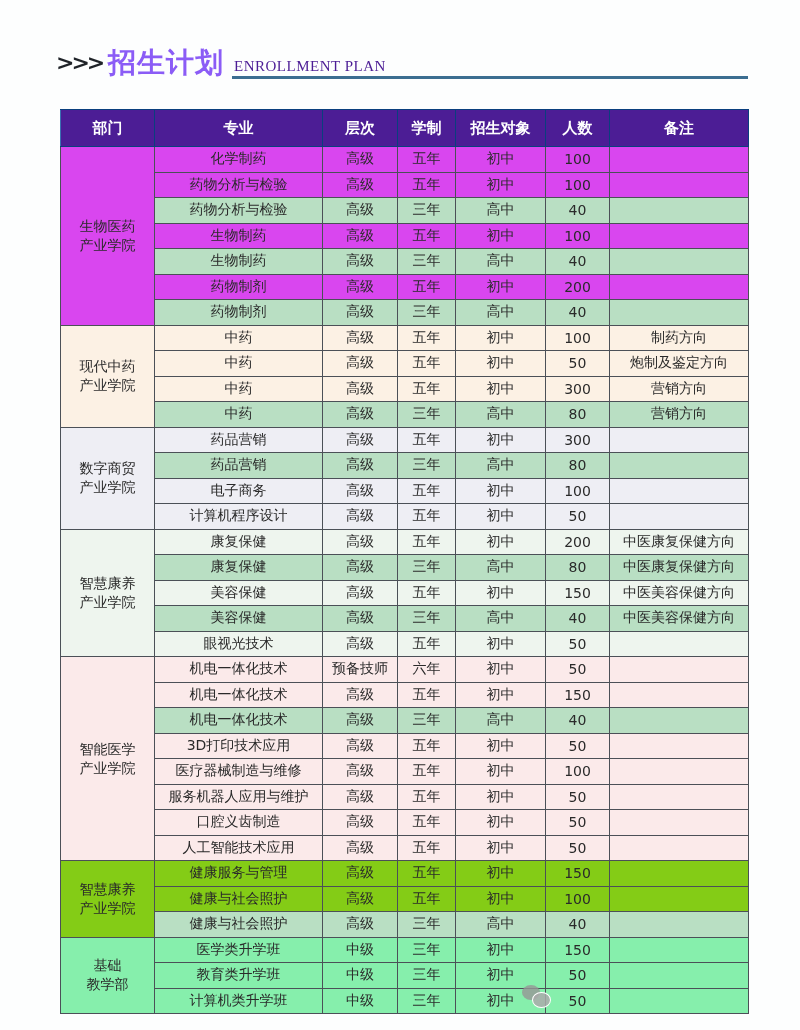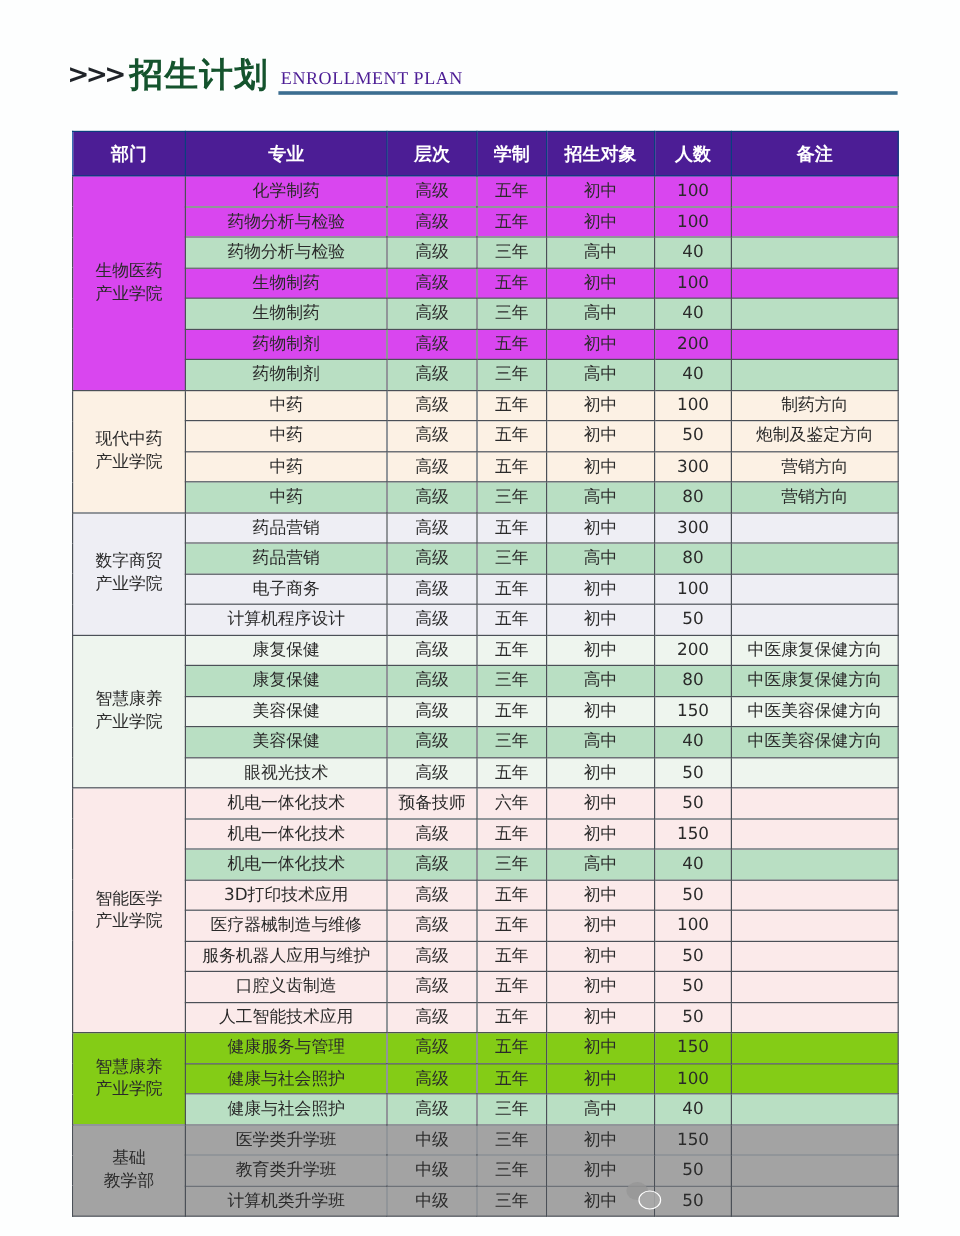--- a/index.html
+++ b/index.html
@@ -2,21 +2,21 @@
 <html><head>
 <meta charset="utf-8">
 <style>
   html, body { margin: 0; padding: 0; }
   body {
     width: 800px; height: 1030px; background: #fdfefe; position: relative; overflow: hidden;
     font-family: "DejaVu Sans", "Liberation Sans", sans-serif; color: #222;
   }
   .title-wrap { position: absolute; left: 56px; top: 44px; width: 692px; height: 36px; }
   .title-arrows { position: absolute; left: 0; top: 6px; font-size: 22px; font-weight: bold; color: #1f2328; letter-spacing: -3px; font-family: "DejaVu Sans", sans-serif; }
-  .title-cn { position: absolute; left: 52px; top: 0px; font-size: 28px; font-weight: bold; color: #14532d; letter-spacing: 1px; }
+  .title-cn { position: absolute; left: 52px; top: 0px; font-size: 28px; font-weight: bold; color: #8b5cf6; letter-spacing: 1px; }
   .title-en { position: absolute; left: 178px; top: 14px; font-size: 15px; color: #4c1d95; font-family: "Liberation Serif", "DejaVu Serif", serif; letter-spacing: 0.5px; }
   .title-line { position: absolute; left: 176px; top: 32px; width: 516px; height: 3px; background: #3c6e91; }
 
   table.plan {
     position: absolute; left: 60px; top: 109px; width: 688px;
     border-collapse: collapse; table-layout: fixed; font-size: 14px;
   }
   table.plan th {
     background: #4c1d95; color: #fff; height: 36px; font-weight: bold; font-size: 15px;
     border: 1px solid #0a3f7e; border-left: 1px solid #3a70b2; text-align: center; padding: 0;
@@ -25,21 +25,21 @@
     height: 24.5px; border: 1px solid #4b5057; text-align: center; padding: 0; color: #2a2a2a;
     white-space: nowrap; overflow: hidden;
   }
   td.dept { font-size: 14px; line-height: 19px; white-space: normal; }
   .g-bio td { background: #d946ef; }
   .g-tcm td { background: #fcf1e4; }
   .g-com td { background: #eeeef4; }
   .g-hs td { background: #eef5ee; }
   .g-im td { background: #fbeaea; }
   .g-sc td { background: #84cc16; }
-  .g-base td { background: #a3a3a3; }
+  .g-base td { background: #86efac; }
   tr.hl td:not(.dept) { background: #b9dfc3 !important; }
 
   .watermark {
     position: absolute; left: 522px; top: 985px; font-size: 21px; color: rgba(140,140,140,0.75);
     letter-spacing: 1px; white-space: nowrap;
   }
   .wm-icon { display: inline-block; position: relative; width: 28px; height: 22px; vertical-align: -3px; margin-right: 6px; }
   .wm-icon .b1 { position: absolute; left: 0; top: 0; width: 18px; height: 15px; border-radius: 50%; background: rgba(150,150,150,0.8); }
   .wm-icon .b2 { position: absolute; left: 10px; top: 7px; width: 17px; height: 14px; border-radius: 50%; background: rgba(170,170,170,0.85); border: 1px solid #fff; }
 </style>

